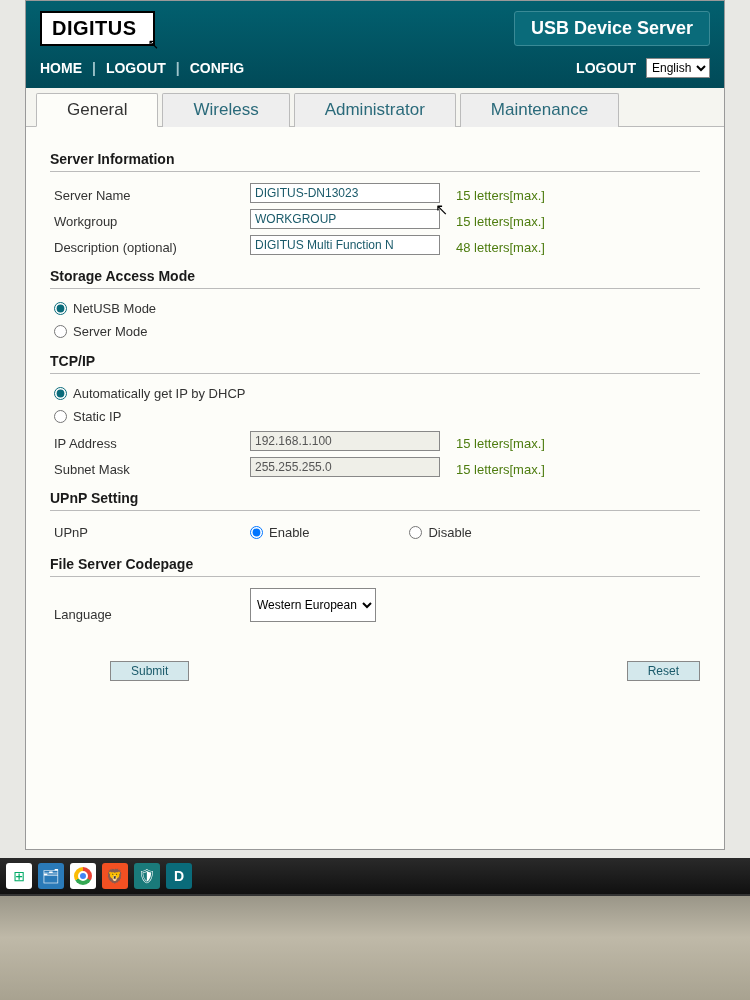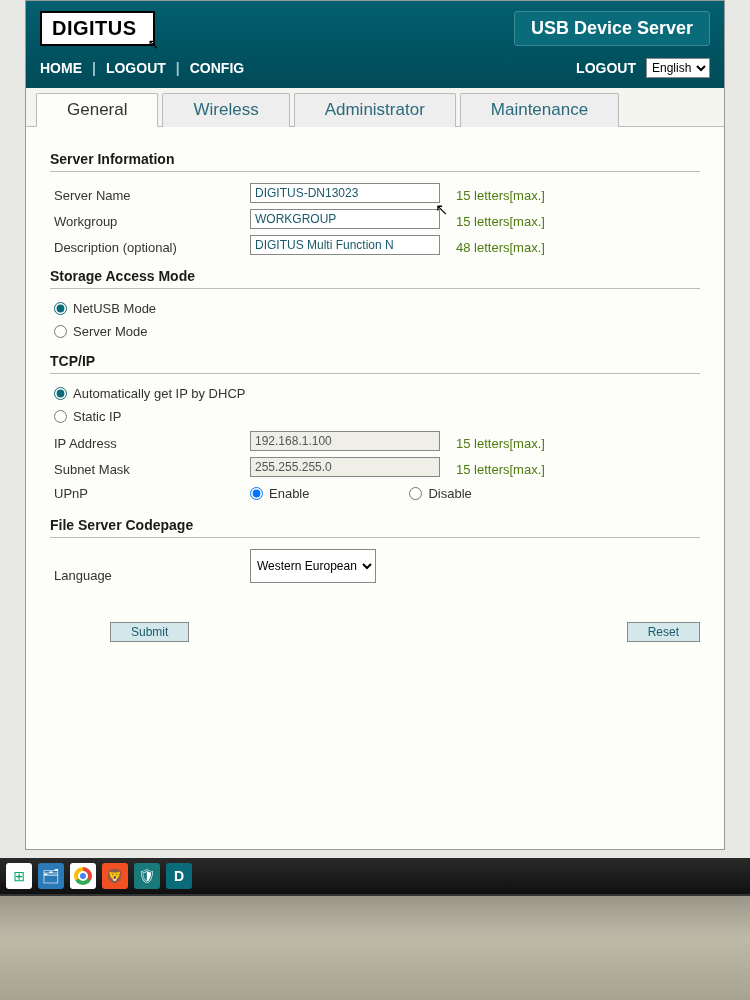--- a/index.html
+++ b/index.html
@@ -334,20 +334,21 @@
       <div class="label-col">IP Address</div>
       <div class="input-col"><input class="text-input readonly" readonly="" value="192.168.1.100" style=""></div>
       <div class="hint-col">15 letters[max.]</div>
     </div>
     <div class="row">
       <div class="label-col">Subnet Mask</div>
       <div class="input-col"><input class="text-input readonly" readonly="" value="255.255.255.0" style=""></div>
       <div class="hint-col">15 letters[max.]</div>
     </div>
 
+    <div class="section-title">UPnP Setting</div>
     <div class="upnp-row">
       <div class="label-col" style="padding-left:4px">UPnP</div>
       <div class="upnp-options">
         <label class="upnp-opt">
           <input type="radio" name="upnp" checked="" style="">
           <span>Enable</span>
         </label>
         <label class="upnp-opt">
           <input type="radio" name="upnp" style="">
           <span>Disable</span>

